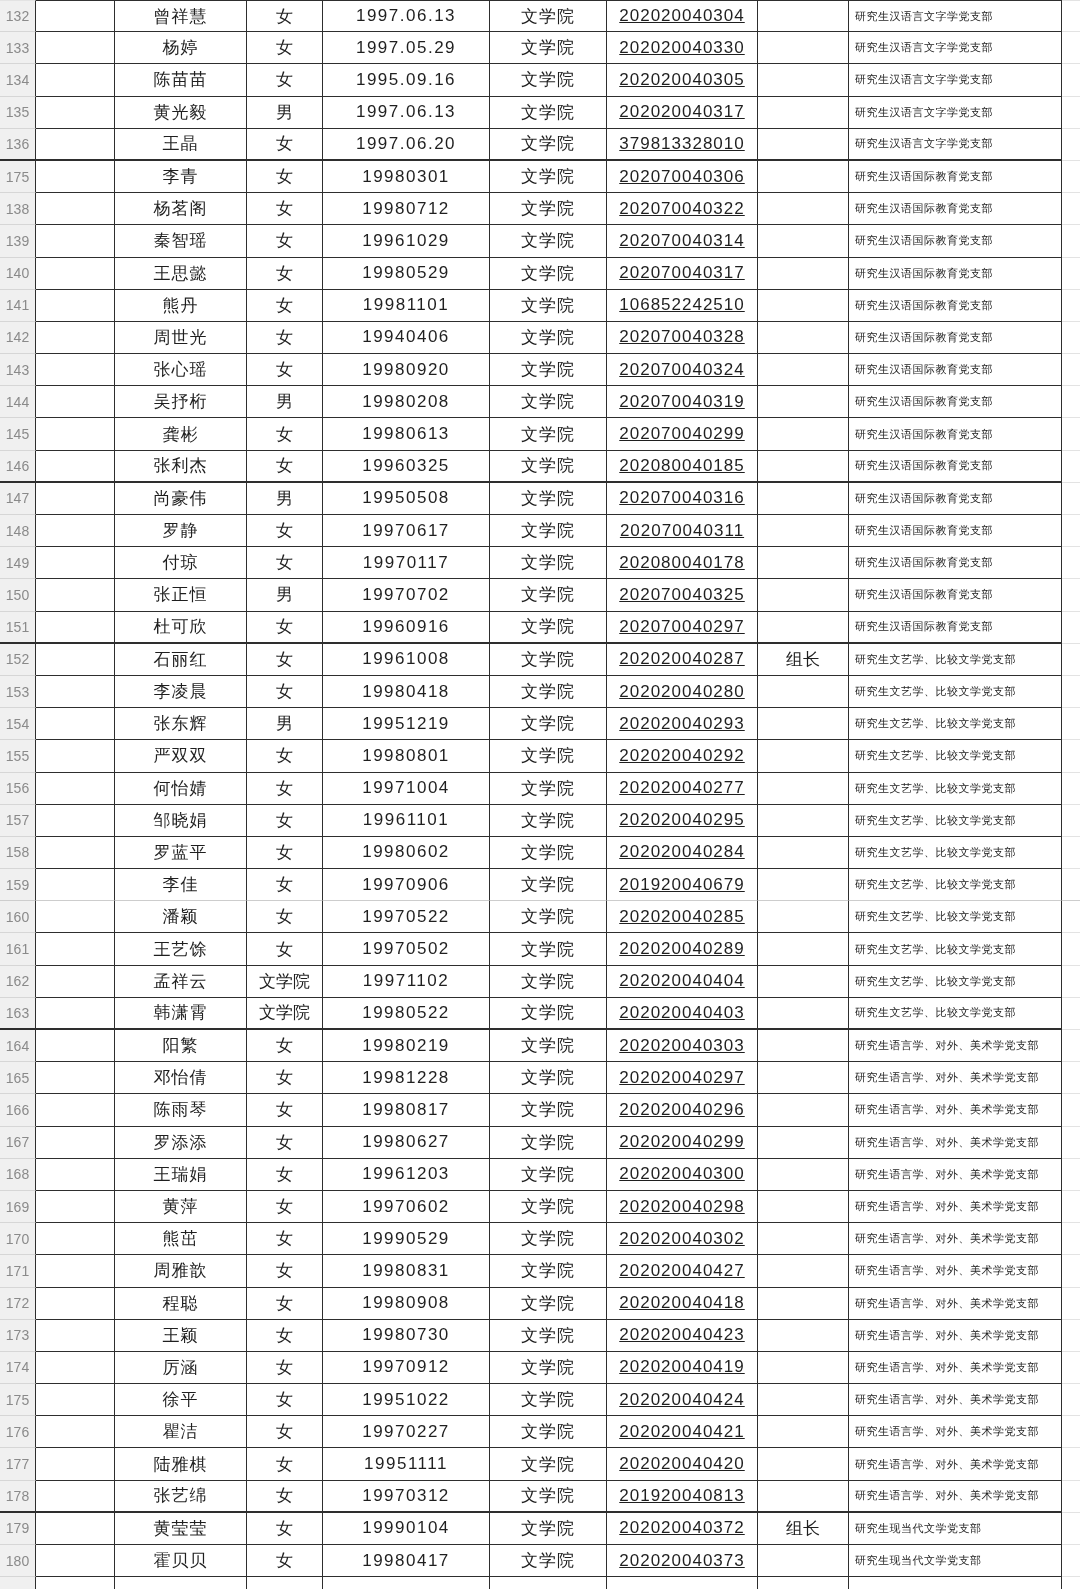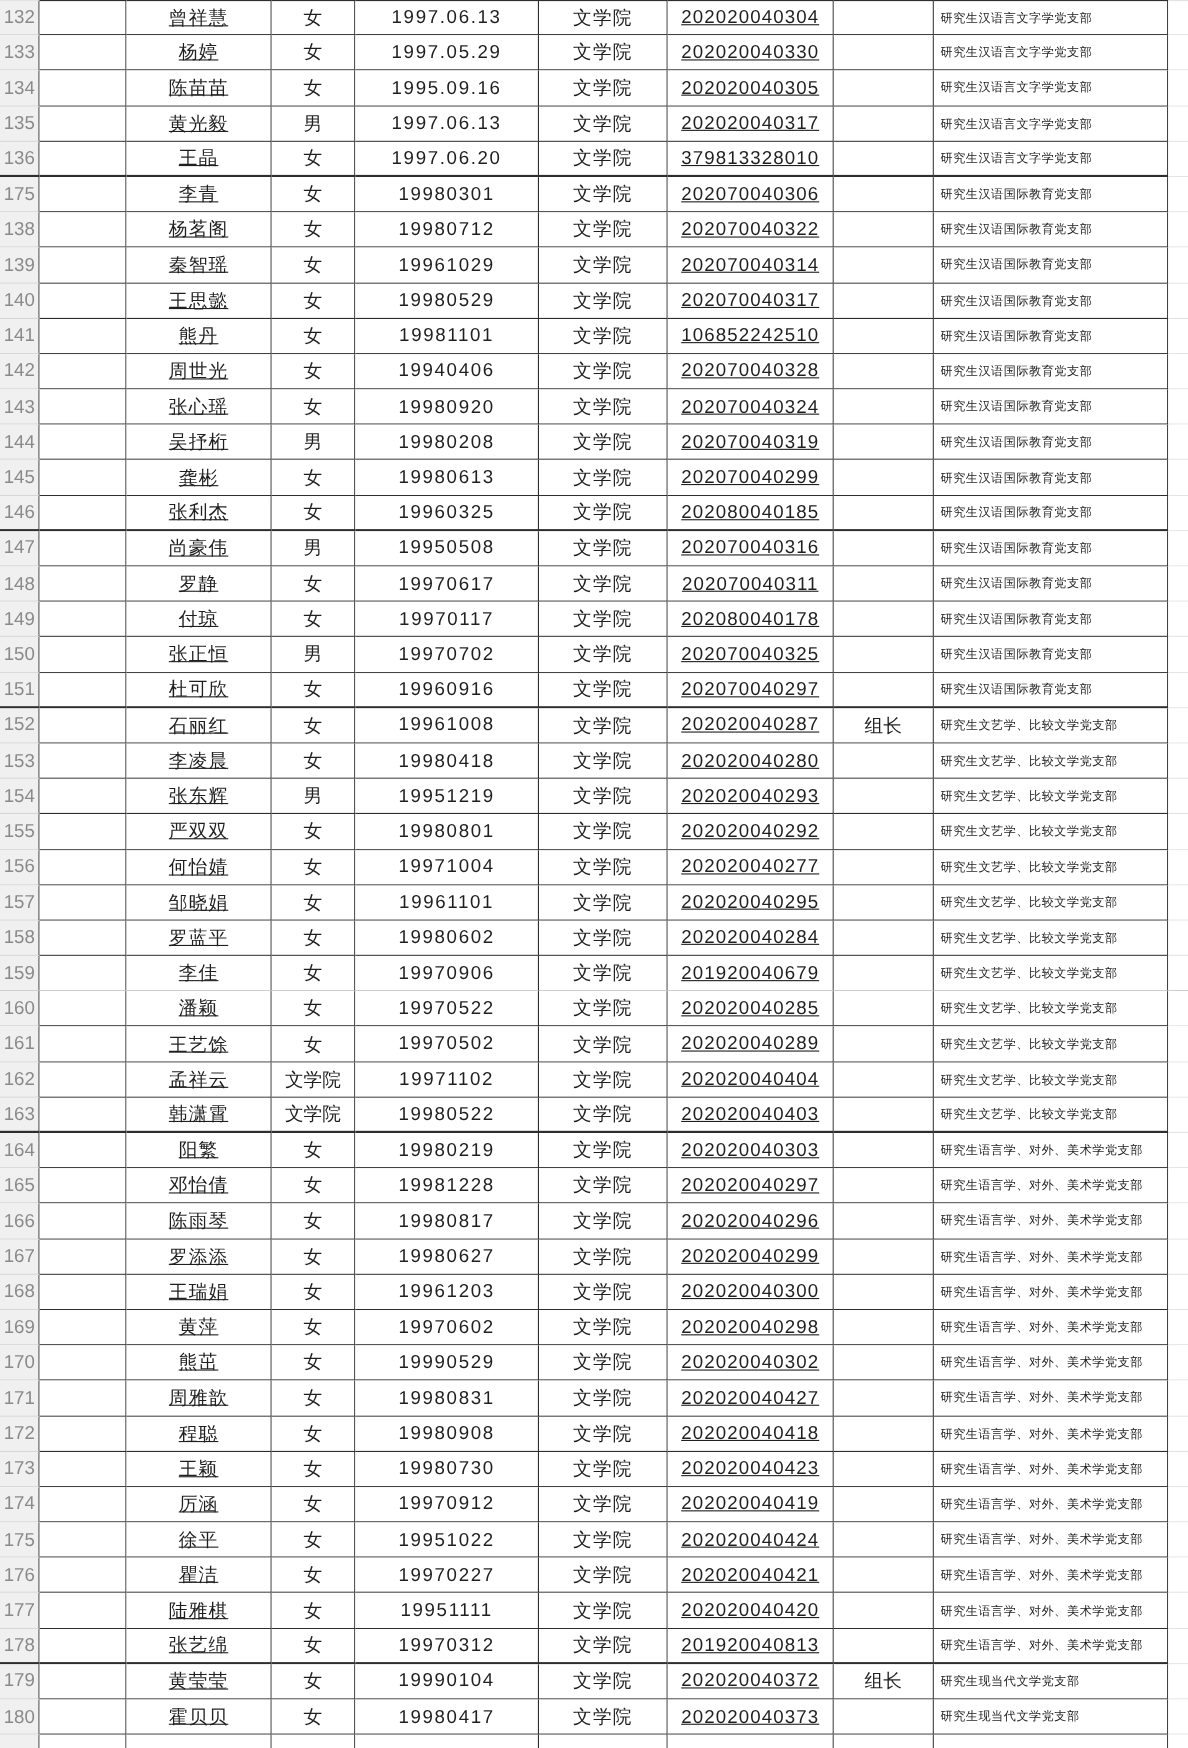--- a/index.html
+++ b/index.html
@@ -17,24 +17,24 @@
   }
   .sheet{position:relative;width:1080px;height:1589px;overflow:hidden;background:#fff;}
   .row{display:flex;height:32.2px;box-sizing:border-box;}
   .cell{
     box-sizing:border-box;display:flex;align-items:center;justify-content:center;
     border-right:1px solid var(--dark);
     border-bottom:1px solid var(--dark);
     background:#fff;font-size:17px;color:var(--text);
     overflow:hidden;white-space:nowrap;
   }
-  .c-num{width:36px;background:var(--numbg);color:var(--numtext);font-size:17px;
+  .c-num{width:36px;background:var(--numbg);color:var(--numtext);font-size:14px;
          border-bottom:1px solid #d6d6d6;}
   .c-blank{width:79px;}
-  .c-name{width:132px;letter-spacing:1px;text-decoration:underline;}
+  .c-name{width:132px;letter-spacing:1px;}
   .c-gender{width:76px;}
   .c-birth{width:167px;letter-spacing:1.5px;}
   .c-college{width:117px;letter-spacing:1px;}
   .c-id{width:151px;letter-spacing:1px;text-decoration:underline;}
   .c-role{width:91px;}
   .c-branch{width:213px;justify-content:flex-start;padding-left:6px;font-size:11px;letter-spacing:0.5px;}
   .c-sliver{width:18px;border-right:none;border-bottom:1px solid #e3e3e3;}
 
   
   .row.group-end .cell{border-bottom:2px solid var(--dark);}

